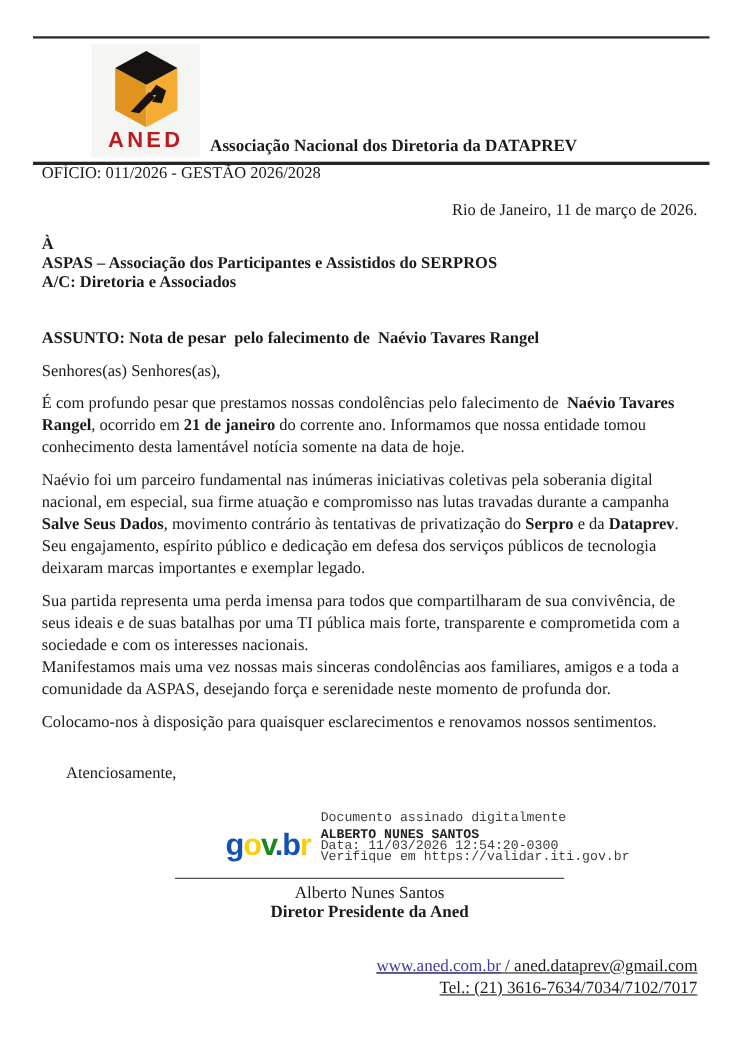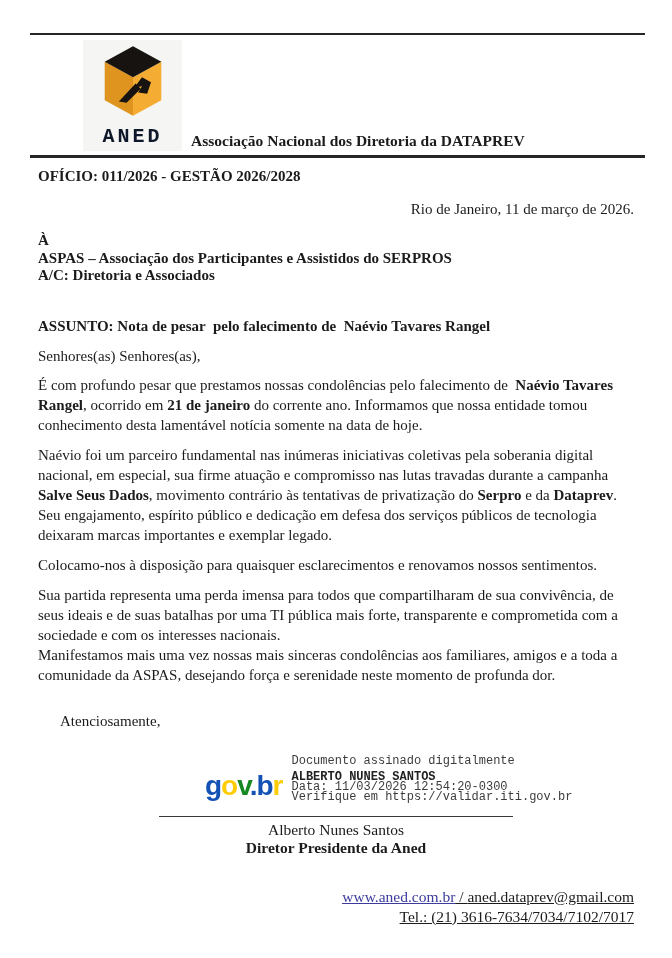--- a/index.html
+++ b/index.html
@@ -19,28 +19,28 @@
   .rule.bottom { height: 3px; margin-top: 4px; }
 
   .letterhead { display: flex; align-items: flex-end; margin-left: 83px; margin-top: 5px; }
   .logo-box {
     width: 99px; background: #f5f5f3;
     display: flex; flex-direction: column; align-items: center;
     padding: 5px 0 3px;
   }
   .logo-box svg { width: 74px; height: 72px; display: block; }
   .logo-text {
-    font-family: Liberation Mono, monospace;
+    font-family: Liberation Sans, sans-serif;
     font-weight: bold; font-size: 20px; letter-spacing: 3px;
-    margin-top: 8px; color: #0f172a;
+    margin-top: 0; color: #b91c1c;
   }
   .org-name { font-weight: bold; font-size: 15.5px; margin-left: 9px; padding-bottom: 1px; white-space: nowrap; }
 
   .content { padding: 0 38px; }
-  .reference { font-weight: bold; margin-top: 10px; }
+  .reference { font-weight: normal; margin-top: 0; }
   .date-line { text-align: right; margin-top: 16px; }
   .recipient { font-weight: bold; margin-top: 14px; line-height: 17.5px; }
   .subject { font-weight: bold; margin-top: 33px; white-space: pre-wrap; }
   .salutation { margin-top: 13px; }
   .para { margin-top: 10px; line-height: 20px; white-space: pre-wrap; text-align: left; }
   .b { font-weight: bold; }
   .closing { margin-top: 28px; margin-left: 22px; }
 
   .stamp {
     display: flex; align-items: flex-end;
@@ -98,23 +98,23 @@
       <div>A/C: Diretoria e Associados</div>
     </div>
 
     <div class="subject">ASSUNTO: Nota de pesar  pelo falecimento de  Naévio Tavares Rangel</div>
 
     <div class="salutation">Senhores(as) Senhores(as),</div>
 
     <div>
         <div class="para"><span>É com profundo pesar que prestamos nossas condolências pelo falecimento de </span><span class="b"> Naévio Tavares Rangel</span><span>, ocorrido em </span><span class="b">21 de janeiro</span><span> do corrente ano. Informamos que nossa entidade tomou conhecimento desta lamentável notícia somente na data de hoje.</span></div>
         <div class="para"><span>Naévio foi um parceiro fundamental nas inúmeras iniciativas coletivas pela soberania digital nacional, em especial, sua firme atuação e compromisso nas lutas travadas durante a campanha </span><span class="b">Salve Seus Dados</span><span>, movimento contrário às tentativas de privatização do </span><span class="b">Serpro</span><span> e da </span><span class="b">Dataprev</span><span>. Seu engajamento, espírito público e dedicação em defesa dos serviços públicos de tecnologia deixaram marcas importantes e exemplar legado.</span></div>
-        <div class="para"><span>Colocamo-nos à disposição para quaisquer esclarecimentos e renovamos nossos sentimentos.</span></div>
         <div class="para"><span>Sua partida representa uma perda imensa para todos que compartilharam de sua convivência, de seus ideais e de suas batalhas por uma TI pública mais forte, transparente e comprometida com a sociedade e com os interesses nacionais.
 Manifestamos mais uma vez nossas mais sinceras condolências aos familiares, amigos e a toda a comunidade da ASPAS, desejando força e serenidade neste momento de profunda dor.</span></div>
+        <div class="para"><span>Colocamo-nos à disposição para quaisquer esclarecimentos e renovamos nossos sentimentos.</span></div>
       </div>
 
     <div class="closing">Atenciosamente,</div>
 
     <div class="stamp">
       <div class="govbr"><span style="color: rgb(19, 81, 180);">g</span><span style="color: rgb(255, 205, 7);">o</span><span style="color: rgb(22, 136, 33);">v</span><span style="color: rgb(19, 81, 180);">.</span><span style="color: rgb(19, 81, 180);">b</span><span style="color: rgb(255, 205, 7);">r</span></div>
       <div class="stamp-text">
         <div class="stamp-line1">Documento assinado digitalmente</div>
         <div class="stamp-signer">ALBERTO NUNES SANTOS</div>
         <div>Data: 11/03/2026 12:54:20-0300</div>

